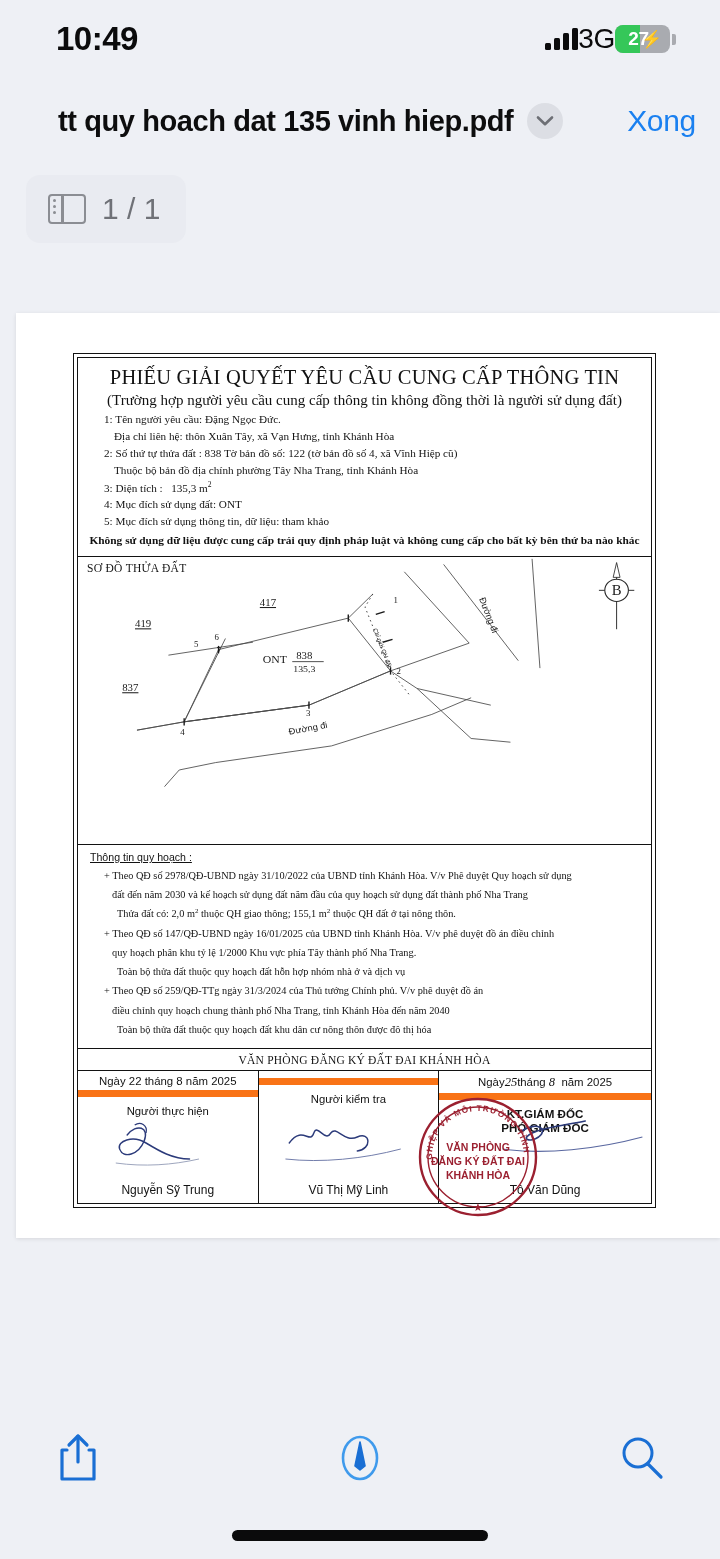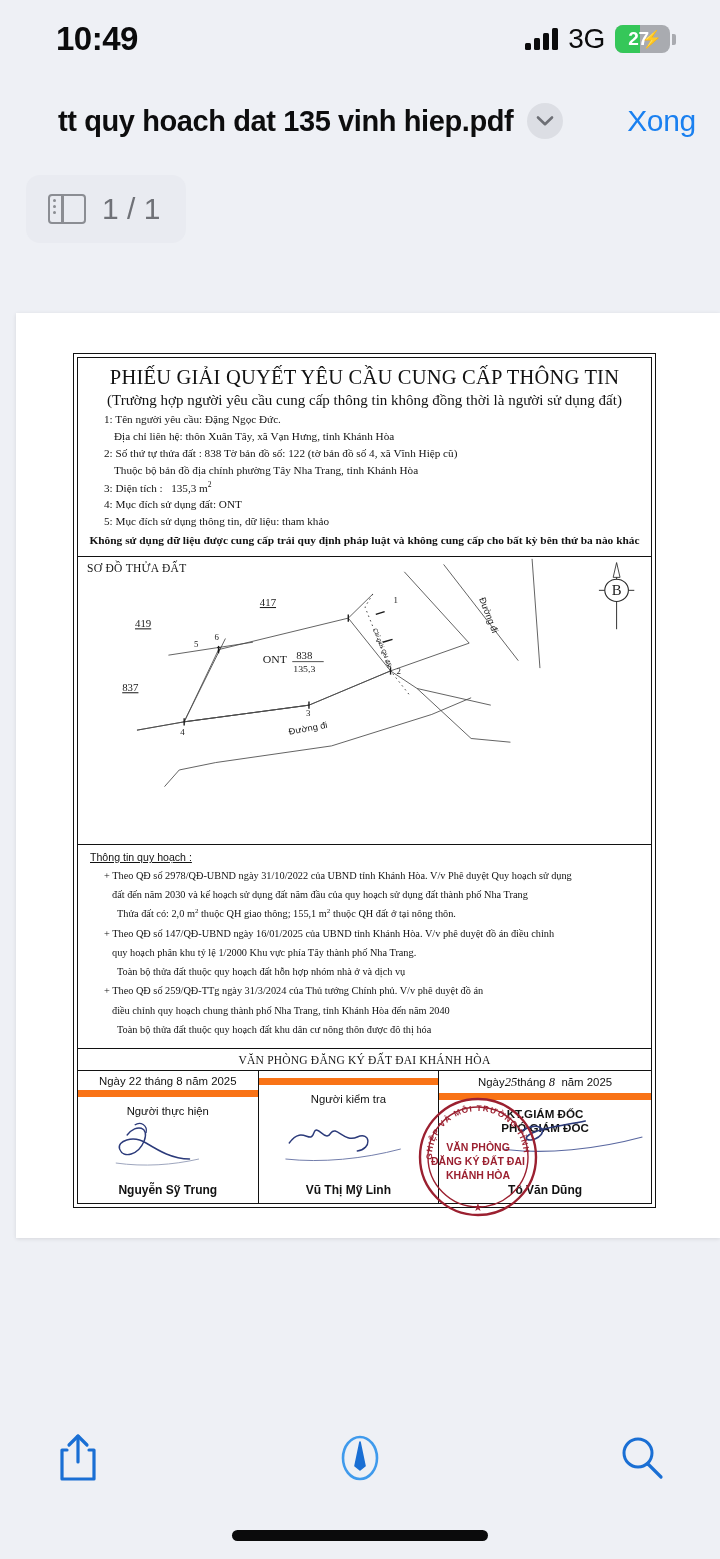--- a/index.html
+++ b/index.html
@@ -17,21 +17,21 @@
 
   
   .statusbar {
     position: absolute; top: 0; left: 0; width: 720px; height: 78px;
     display: flex; align-items: center; justify-content: space-between;
     padding: 0 44px 0 56px;
   }
   .clock {
     font-size: 33px; font-weight: 600; color: #0b0b0c; letter-spacing: -0.5px;
   }
-  .status-right { display: flex; align-items: center; gap: 10px; }
+  .status-right { display: flex; align-items: center; }
   .signal { display: flex; align-items: flex-end; gap: 3px; height: 22px; }
   .signal i { display: block; width: 6px; background: #0b0b0c; border-radius: 1.5px; }
   .signal i:nth-child(1) { height: 7px; }
   .signal i:nth-child(2) { height: 12px; }
   .signal i:nth-child(3) { height: 17px; }
   .signal i:nth-child(4) { height: 22px; }
   .netlabel { font-size: 28px; font-weight: 500; color: #0b0b0c; letter-spacing: -0.3px; }
   .battery {
     position: relative; width: 55px; height: 28px;
     border-radius: 8px; background: #a9abb0; overflow: hidden;
@@ -186,21 +186,21 @@
   }
   .dateline .hw { font-family: "Liberation Serif", serif; font-style: italic; font-size: 12.5px; }
   .sigcol.wide { flex: 1.18 1 0; }
   .role {
     font-size: 11.3px; font-family: "Liberation Sans", sans-serif;
     margin-top: 7px; text-align: center; line-height: 1.25;
   }
   .role.bold { font-weight: 700; font-size: 11.6px; }
   .signame {
     position: absolute; bottom: 6px; left: 0; right: 0; text-align: center;
-    font-size: 12px; font-family: "Liberation Sans", sans-serif; font-weight: 700;
+    font-size: 12px; font-family: "Liberation Sans", sans-serif; font-weight: 400;
     color: #121212;
   }
   .scribble { position: absolute; left: 0; right: 0; top: 48px; height: 58px; }
   .scribble svg { width: 100%; height: 100%; }
   .stamp {
     position: absolute; left: 338px; top: 24px; width: 124px; height: 124px;
     pointer-events: none;
   }
   .stamp svg { width: 100%; height: 100%; }
 

